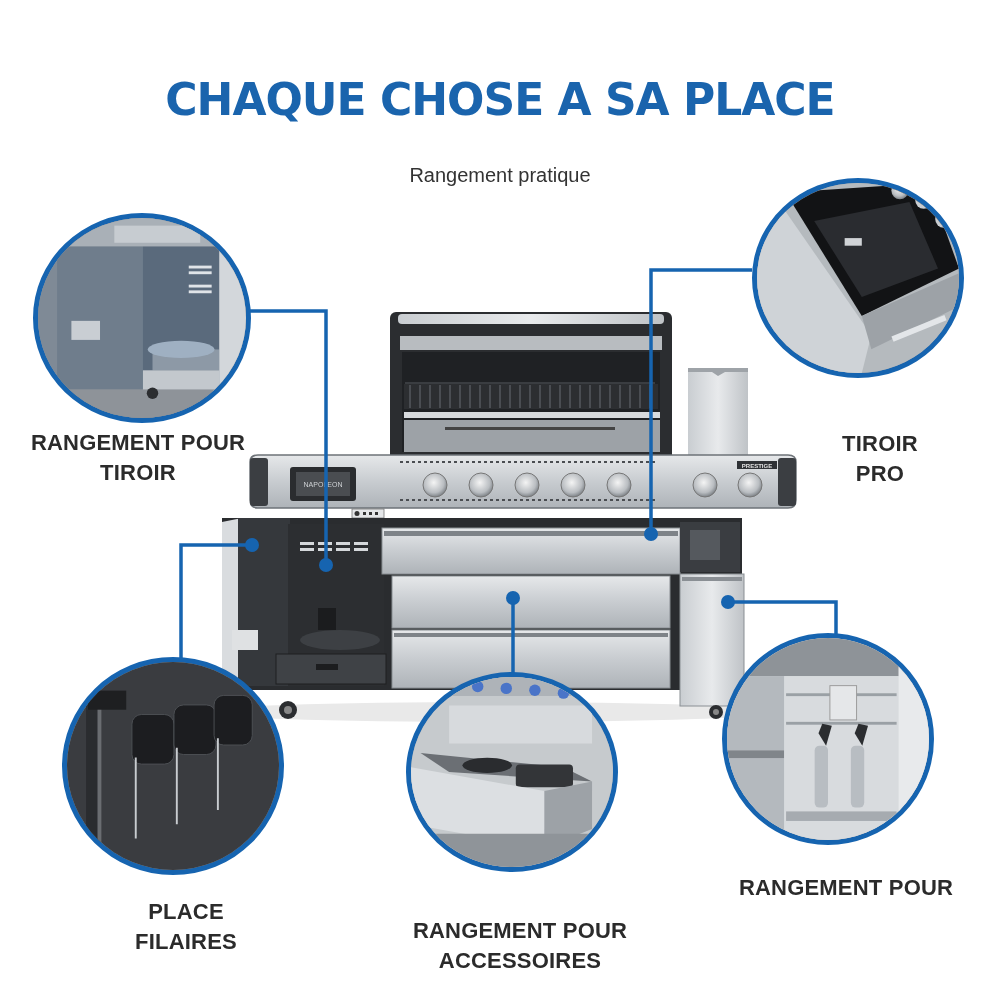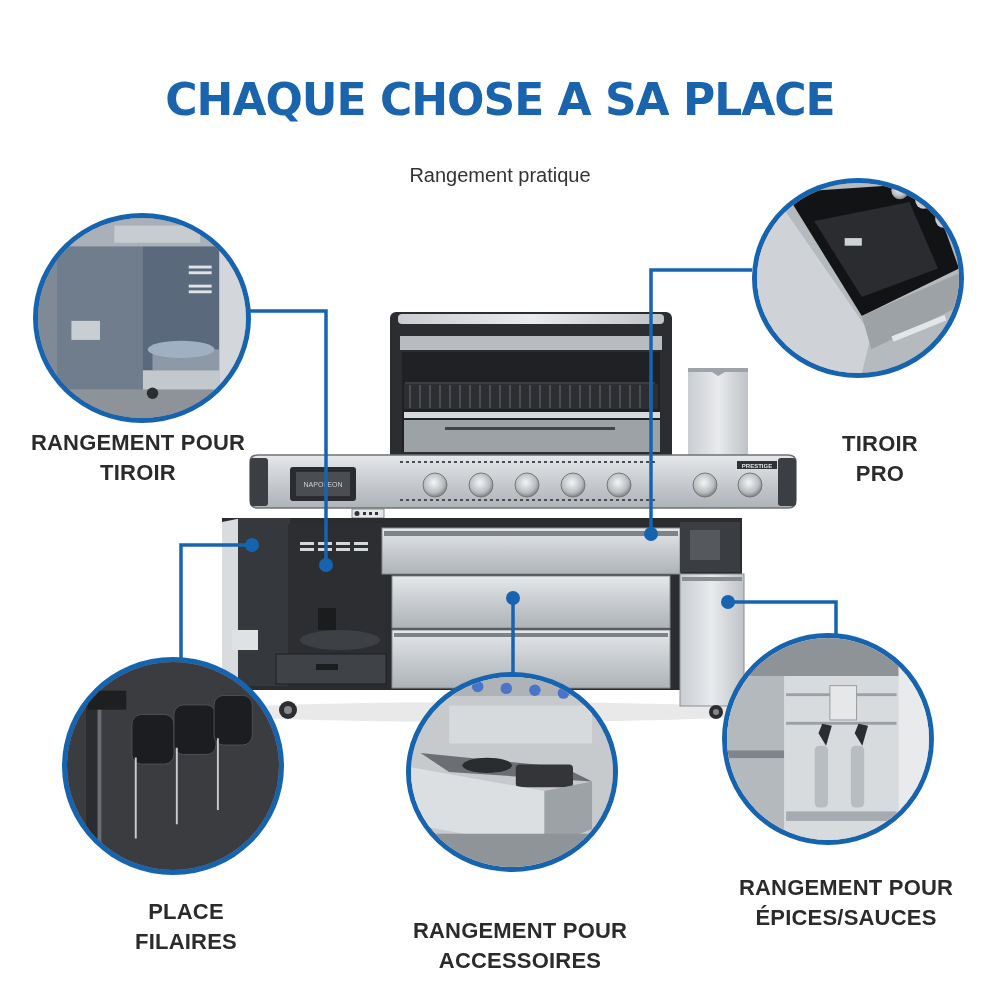--- a/index.html
+++ b/index.html
@@ -308,14 +308,13 @@
   <div>FILAIRES</div>
 </div>
 
 <div class="label" style="left:380px; top:916px; width:280px;">
   <div>RANGEMENT POUR</div>
   <div>ACCESSOIRES</div>
 </div>
 
 <div class="label" style="left:706px; top:873px; width:280px;">
   <div>RANGEMENT POUR</div>
-  <div>ÉPICES/SAUCES</div>
 </div>
 
 </body></html>

